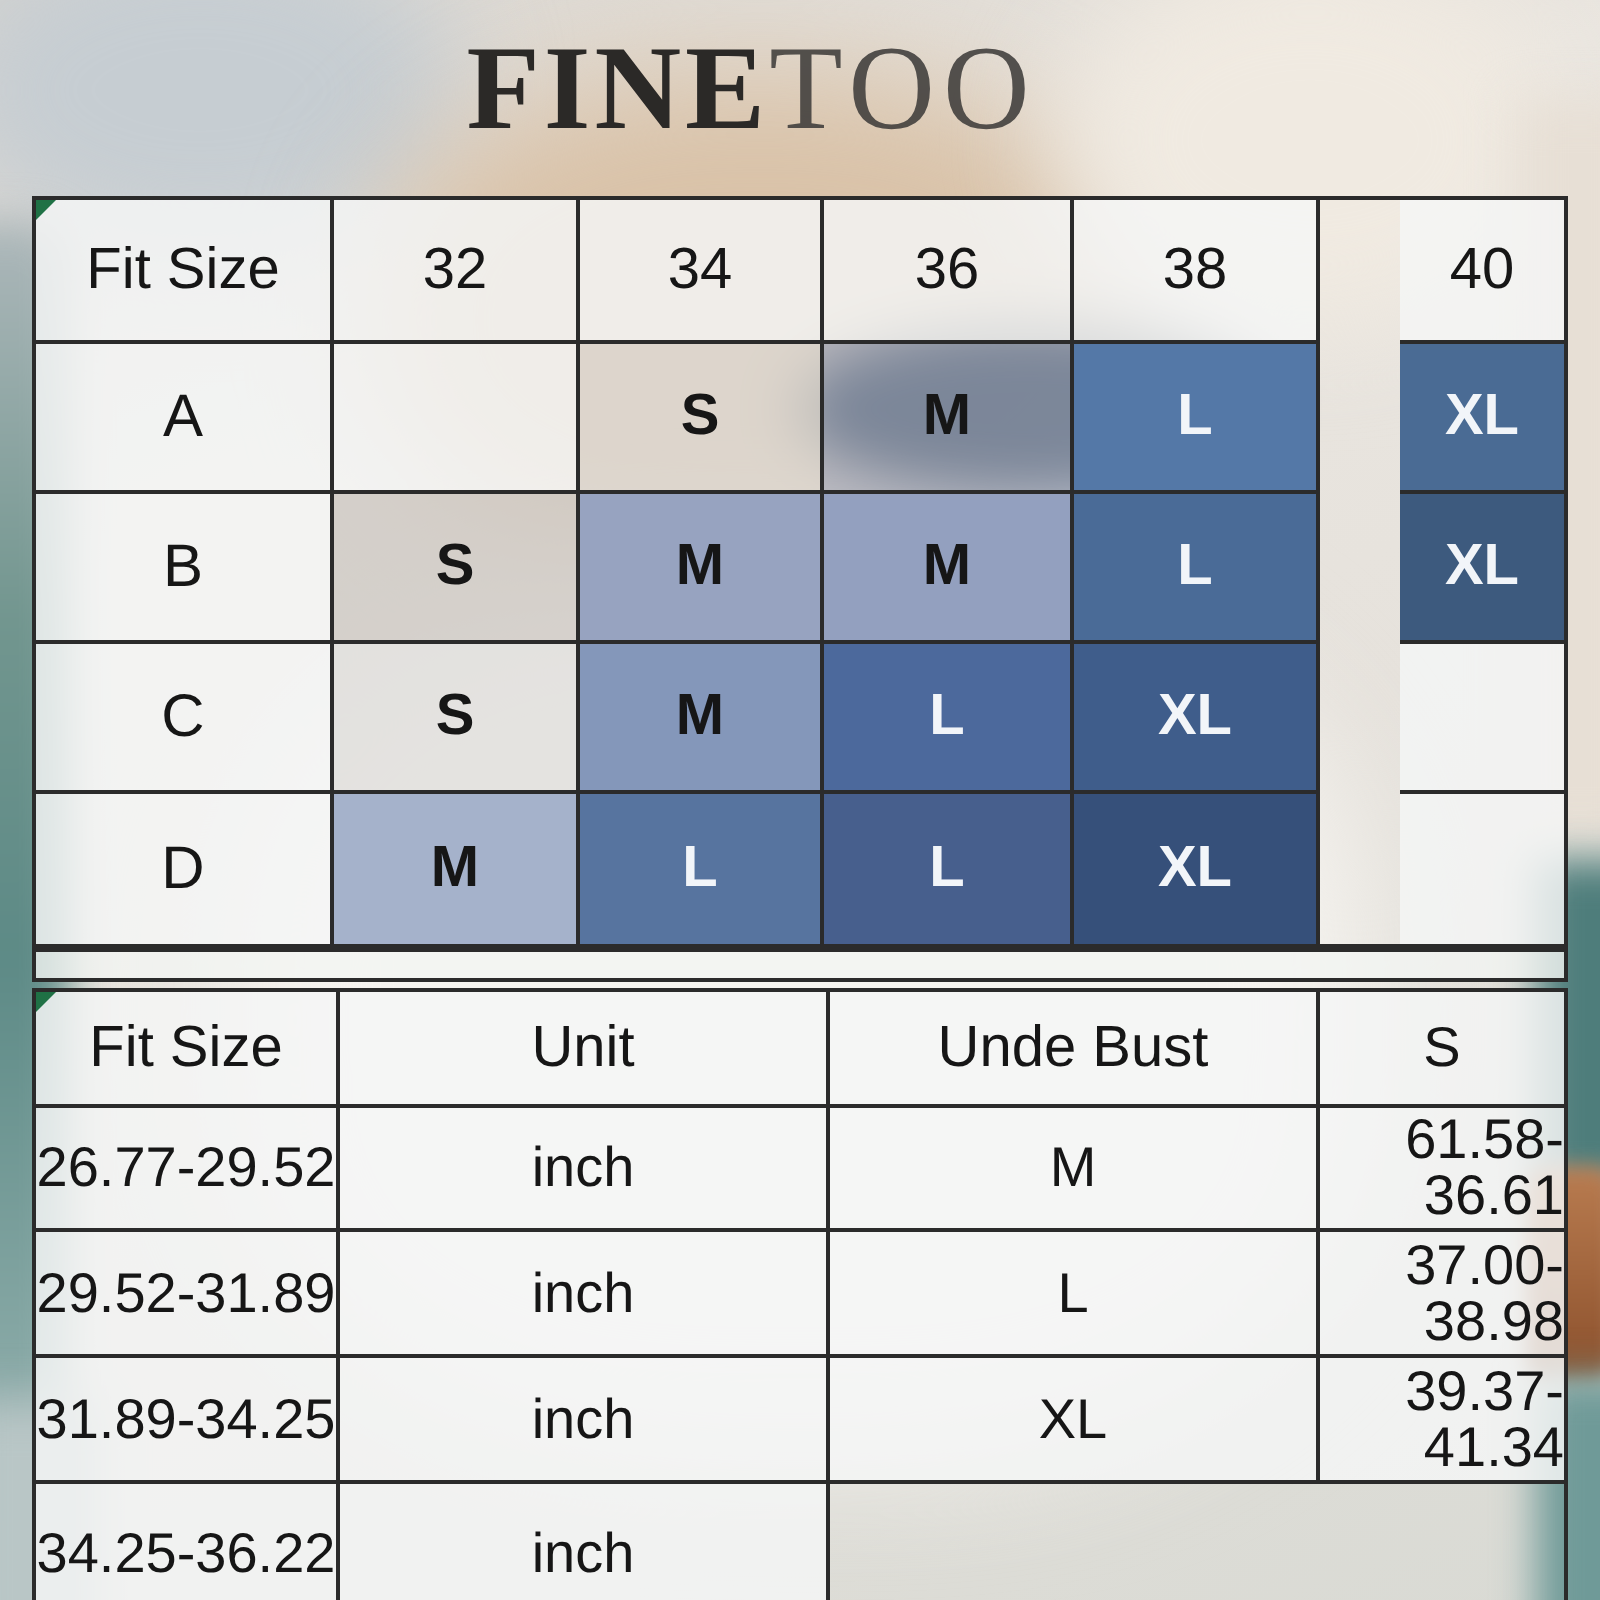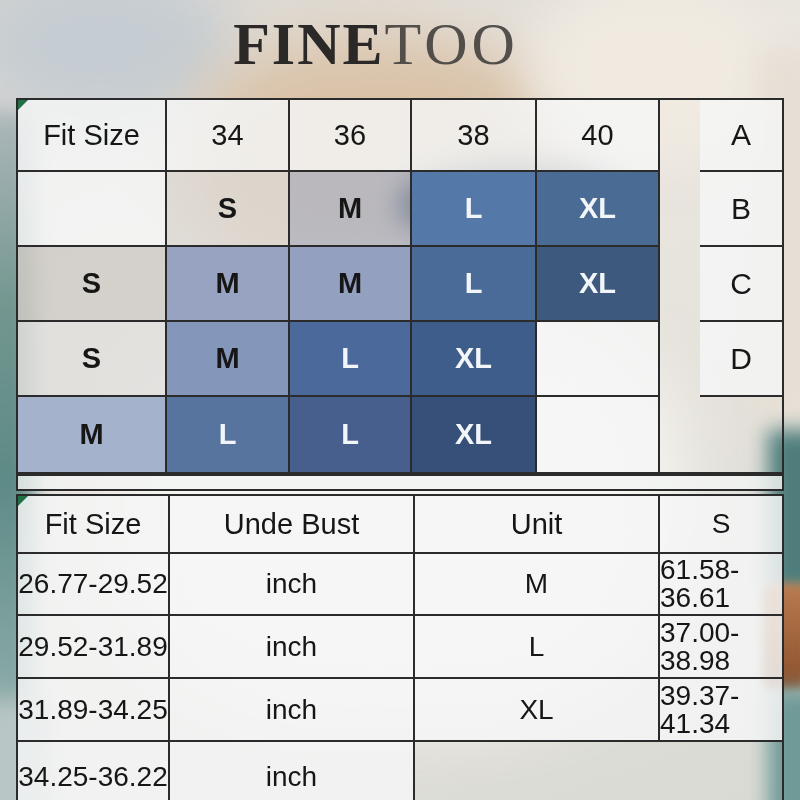--- a/index.html
+++ b/index.html
@@ -22,21 +22,21 @@
   .b-hand{left:763px;top:583px;width:46px;height:108px;background:linear-gradient(#b97c50,#8a4f2b);border-radius:12px;filter:blur(5px);}
   .b-seaR2{left:768px;top:688px;width:60px;height:150px;background:#6f9a98;filter:blur(10px);}
   .b-botL{left:-22px;top:700px;width:70px;height:130px;background:#b9c6c6;filter:blur(12px);}
   
   .logo{position:absolute;top:10px;left:0;right:48px;text-align:center;white-space:nowrap;}
   .logo .fine{font-family:"Liberation Serif","DejaVu Serif",serif;font-weight:700;font-size:60px;
     letter-spacing:2px;color:#2b2927;}
   .logo .too{font-family:"Liberation Serif","DejaVu Serif",serif;font-weight:400;font-size:60px;
     letter-spacing:4px;color:#3f3d3b;opacity:.88;}
   
-  .grid{position:absolute;display:grid;box-sizing:border-box;border:2px solid #2b2b2b;}
+  .grid{position:absolute;display:grid;box-sizing:border-box;border:2px solid #2b2b2b;text-align:right;}
   .t1{left:16px;top:98px;width:768px;
       grid-template-columns:149px 123px 122px 125px 123px 122px;
       grid-template-rows:72px 75px 75px 75px 75px;}
   .t2{left:16px;top:494px;width:768px;
       grid-template-columns:152px 245px 245px 122px;
       grid-template-rows:58px 62px 63px 63px 70px;}
   .cell{display:flex;align-items:center;justify-content:center;box-sizing:border-box;
     border-right:2px solid #2b2b2b;border-bottom:2px solid #2b2b2b;
     background:rgba(244,246,245,0.84);color:#161616;font-size:28px;line-height:1;}
   .cell.header{font-size:29px;}
@@ -71,20 +71,21 @@
   <div class="blob b-hand"></div>
   <div class="blob b-seaR2"></div>
   <div class="blob b-botL"></div>
 
   <div class="logo">
     <span class="fine">FINE</span><span class="too">TOO</span>
   </div>
 
   <div class="grid t1">
       <div class="cell header">Fit Size</div>
+      <div class="cell header">32</div>
       <div class="cell header">34</div>
       <div class="cell header">36</div>
       <div class="cell header">38</div>
       <div class="cell header">40</div>
       <div class="cell label">A</div>
       <div class="cell empty"></div>
       <div class="cell size" style="background: rgba(221, 218, 213, 0.8);">S</div>
       <div class="cell size" style="background: rgba(163, 177, 205, 0.58);">M</div>
       <div class="cell size" style="background: rgb(84, 120, 167); color: rgb(242, 245, 249);">L</div>
       <div class="cell size" style="background: rgb(74, 107, 148); color: rgb(242, 245, 249);">XL</div>
@@ -106,22 +107,22 @@
       <div class="cell size" style="background: rgb(71, 95, 141); color: rgb(242, 245, 249);">L</div>
       <div class="cell size" style="background: rgb(54, 80, 122); color: rgb(242, 245, 249);">XL</div>
       <div class="cell empty"></div>
     </div>
   <div class="tri tri1"></div>
 
   <div class="band"></div>
 
   <div class="grid t2">
       <div class="cell header">Fit Size</div>
+      <div class="cell header">Unit</div>
       <div class="cell header">Unde Bust</div>
-      <div class="cell header">Unit</div>
       <div class="cell value">S</div>
       <div class="cell value">26.77-29.52</div>
       <div class="cell value">inch</div>
       <div class="cell value">M</div>
       <div class="cell value">61.58-36.61</div>
       <div class="cell value">29.52-31.89</div>
       <div class="cell value">inch</div>
       <div class="cell value">L</div>
       <div class="cell value">37.00-38.98</div>
       <div class="cell value">31.89-34.25</div>

